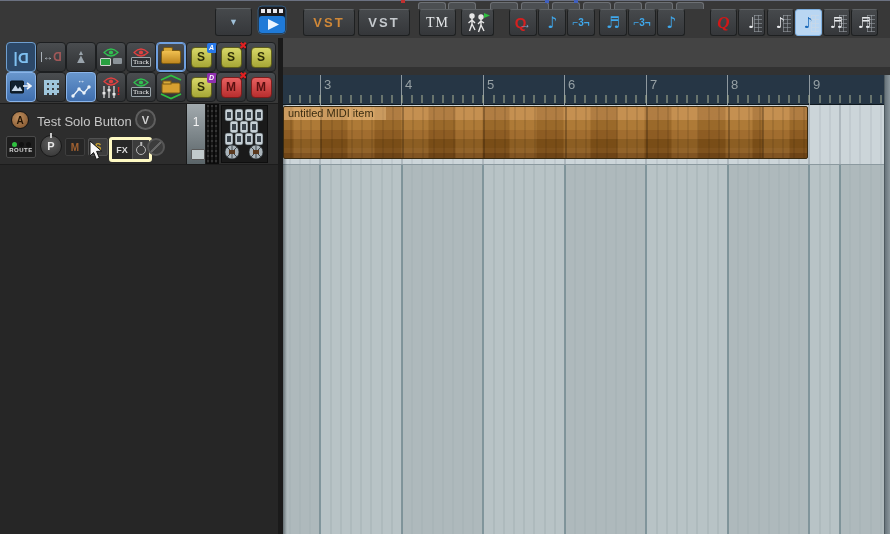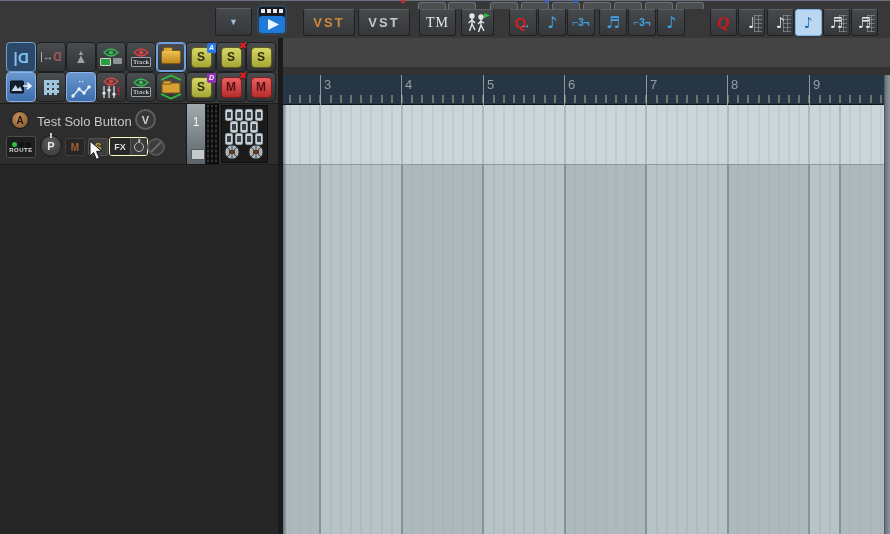--- a/index.html
+++ b/index.html
@@ -76,21 +76,21 @@
   .route{flex-direction:column;background:#1e1e1e;border-color:#4a4a4a;}
   .leds{display:flex;gap:2px;margin-top:1px;}
   .leds i{width:5px;height:5px;border-radius:50%;background:#111;}
   .leds i.on{background:#2fc040;}
   .routetxt{font-size:6px;color:#d8d8d8;letter-spacing:.5px;}
   .knob{border-radius:50%;background:radial-gradient(circle at 50% 35%,#5e5e5e,#323232);
         border:1px solid #191919;color:#e8e8e8;font-size:11px;font-weight:bold;display:flex;
         align-items:center;justify-content:center;position:relative;}
   .knob::before{content:"";position:absolute;top:-3px;left:50%;width:2px;height:5px;background:#c8c8c8;
         transform:translateX(-50%);}
-  .fxgrp{display:flex;border:1px solid #fef9c3;border-radius:3px;overflow:hidden;height:19px;}
+  .fxgrp{display:flex;border:3px solid #fef9c3;border-radius:3px;overflow:hidden;height:25px;}
   .fxgrp .fxc{width:20px;background:#282828;display:flex;align-items:center;justify-content:center;
         font-size:9px;font-weight:bold;color:#dcdcdc;}
   .fxgrp .pwc{width:16px;background:#3c3c3c;border-left:1px solid #555;display:flex;
         align-items:center;justify-content:center;}
   .power{width:8px;height:8px;border:1.5px solid #b8b8b8;border-radius:50%;position:relative;}
   .power::before{content:"";position:absolute;top:-4px;left:50%;width:1.5px;height:5px;background:#3c3c3c;
         transform:translateX(-50%);box-shadow:0 0 0 .5px #3c3c3c;}
   .power::after{content:"";position:absolute;top:-4px;left:50%;width:1.5px;height:4px;background:#b8b8b8;
         transform:translateX(-50%);}
   .armcirc{width:18px;height:18px;border-radius:50%;background:#3c3c3c;border:2px solid #565656;
@@ -481,20 +481,24 @@
     <span class="mnum" style="left:367px">7</span>
     <span class="mnum" style="left:448px">8</span>
     <span class="mnum" style="left:530px">9</span>
     <i class="ticks"></i>
   </div>
 
   <div class="a lane" style="left:283px;top:105px;width:601px;height:59px;"></div>
   <div class="a belowarea" style="left:283px;top:164px;width:601px;height:370px;"></div>
   <div class="a edgeshadow" style="left:283px;top:105px;width:4px;height:429px;"></div>
 
+  <div class="a midiitem" style="left:283px;top:106px;width:525px;height:53px;">
+    <i class="itemtitlehl"></i>
+    <span class="itemtitle">untitled MIDI item</span>
+  </div>
 
   <div class="a scrollbar" style="left:884px;top:75px;width:6px;height:459px;"></div>
 
   <div class="a cursor" style="left:89px;top:140px;">
     <svg width="14" height="21" viewBox="0 0 14 21">
       <path d="M1 1 L1 16 L4.6 12.6 L7.4 19.4 L10.4 18 L7.6 11.4 L12.6 11.2 Z" fill="#f8f8f8" stroke="#111" stroke-width="1"></path>
     </svg>
   </div>
 
 </div>

